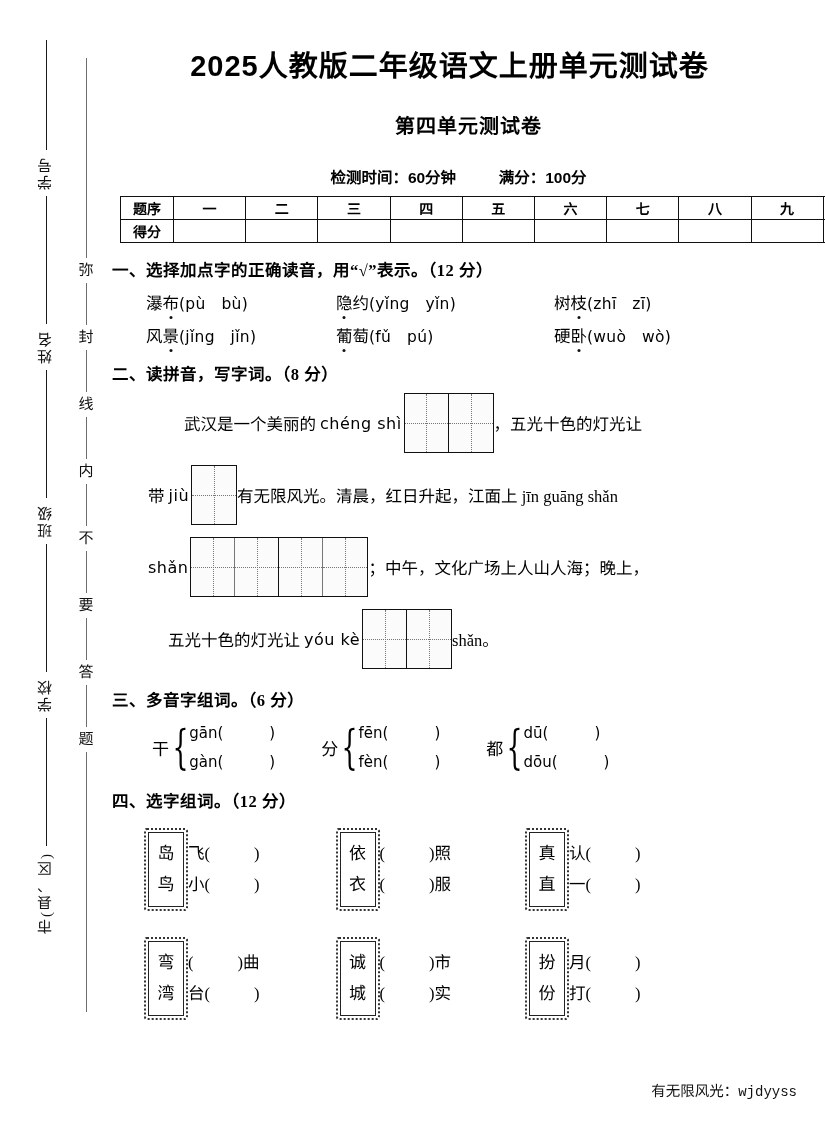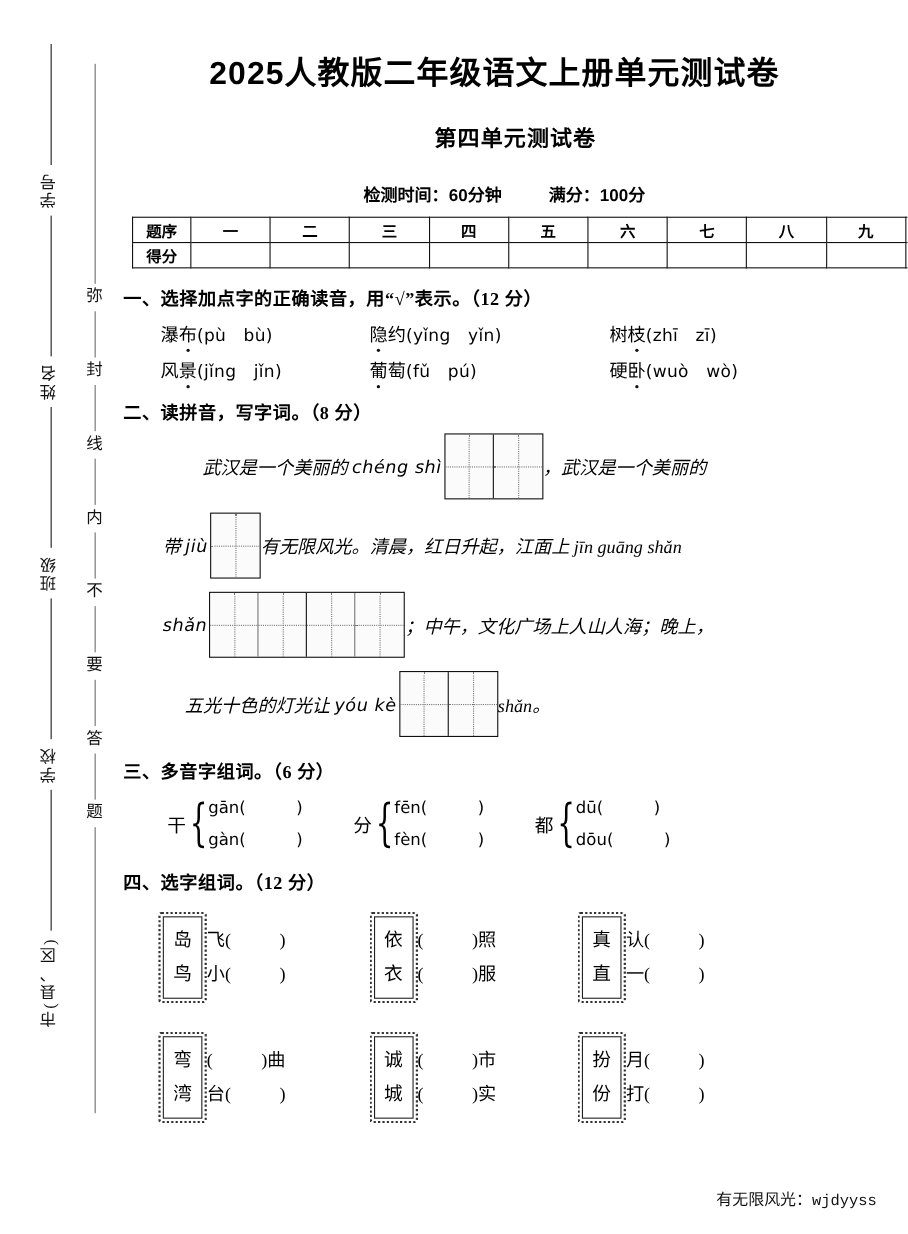--- a/index.html
+++ b/index.html
@@ -181,21 +181,20 @@
     border-radius: 50%;
     background: #111;
   }
 
   
   .q2-line {
     display: flex;
     align-items: center;
     font-size: 16.5px;
     white-space: nowrap;
-    font-style: italic;
   }
   .q2-line .txt { font-family: "Liberation Serif", "DejaVu Serif", serif; }
   .q2-line .py {
     font-family: "DejaVu Sans", sans-serif;
     font-size: 16px;
     letter-spacing: 0.5px;
   }
 
   .tzg {
     display: inline-flex;
@@ -433,21 +432,21 @@
     <div class="section-head">二、读拼音，写字词。（8 分）</div>
     <div class="q-body">
 
       <div class="q2-line" style="margin:8px 0 0 72px;">
         <span class="txt">武汉是一个美丽的</span>
         <span class="py" style="margin:0 2px 0 4px">chéng shì</span>
         <span class="tzg">
           <span class="cell grp"></span>
           <span class="cell"></span>
         </span>
-        <span class="txt">，武汉是一个美丽的</span>
+        <span class="txt">，五光十色的灯光让</span>
       </div>
 
       <div class="q2-line" style="margin:12px 0 0 36px;">
         <span class="txt">带</span>
         <span class="py" style="margin:0 2px 0 4px">jiù</span>
         <span class="tzg">
           <span class="cell"></span>
         </span>
         <span class="txt">有无限风光。清晨，红日升起，江面上 jīn guāng shǎn</span>
       </div>

